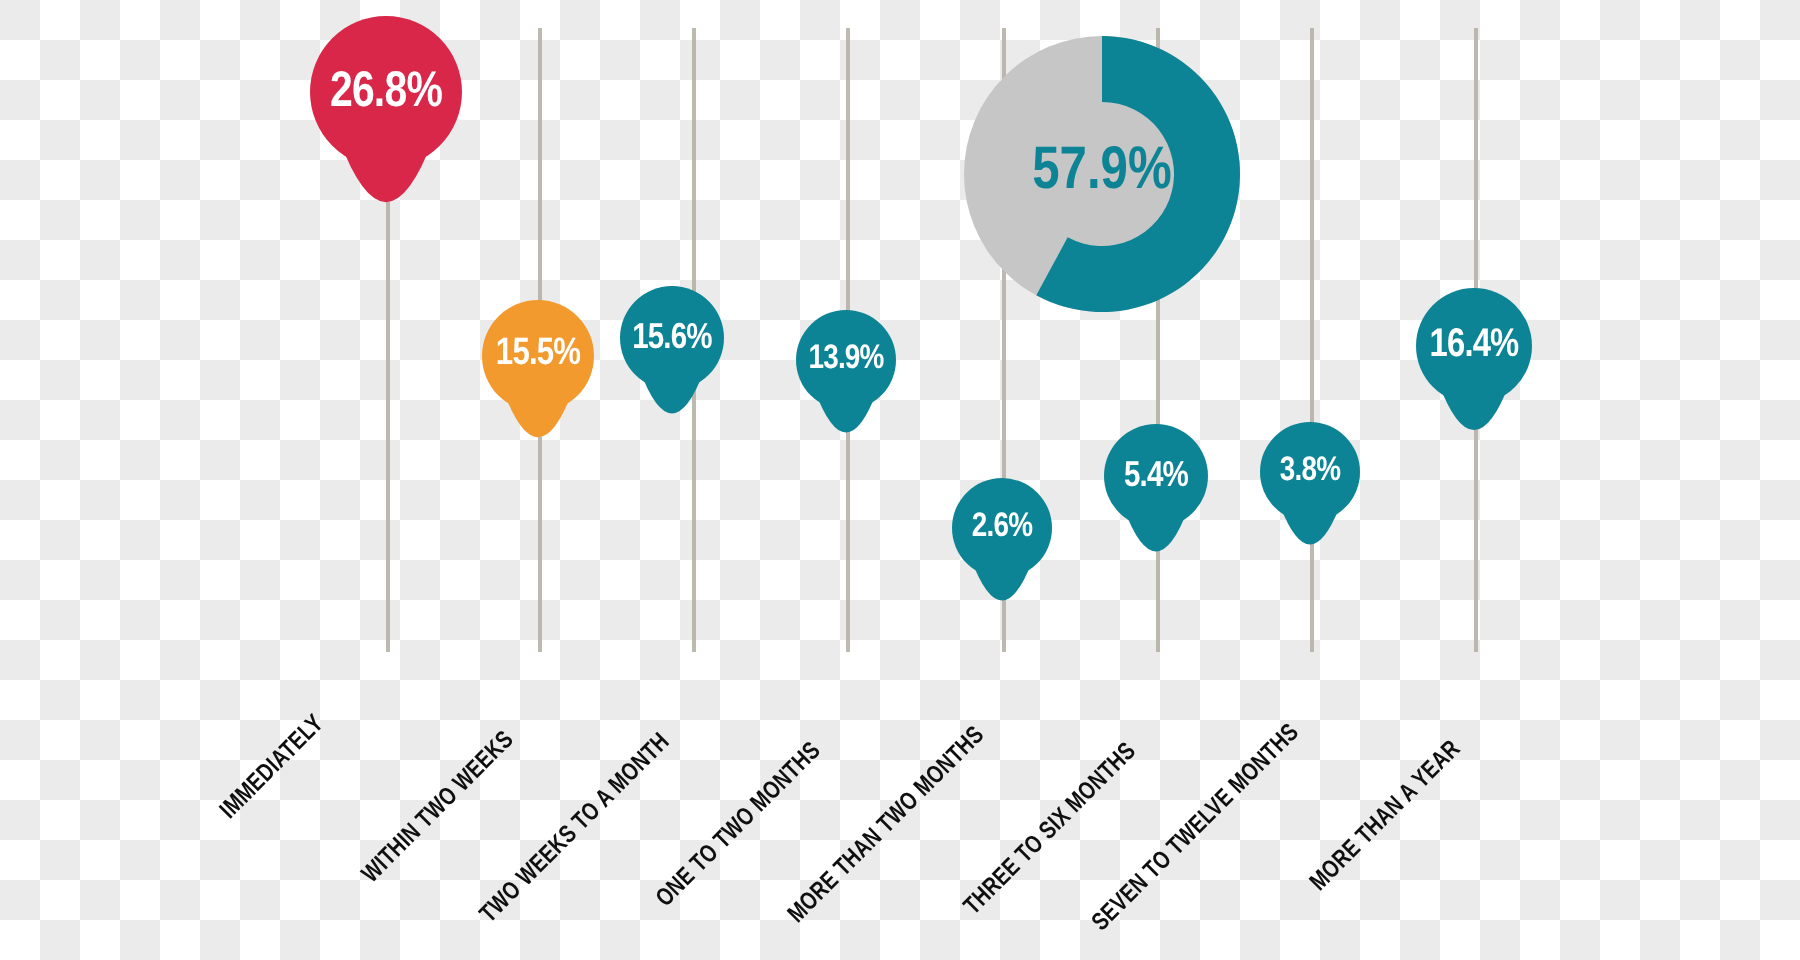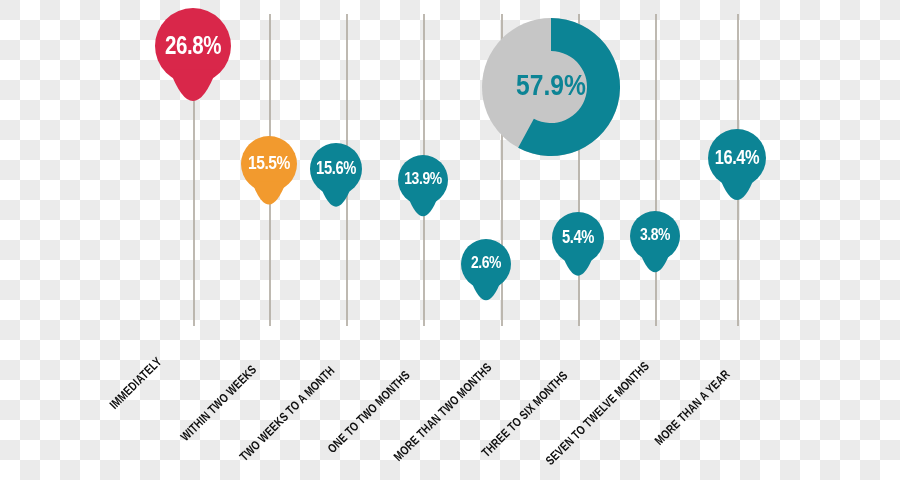--- a/index.html
+++ b/index.html
@@ -85,63 +85,63 @@
       <div class="stem" style="left: 737px; top: 14px; height: 312px;"></div>
     </div>
   <div id="pins-layer">
       <div class="pin" style="left: 193px; top: 8px; width: 76px; height: 124.64px;">
         <svg width="76" height="124.64" viewBox="0 0 76 124.64">
           <circle cx="38" cy="38" r="38" fill="#d9274a"></circle>
           <path d="M 14.440000000000001 61.56 Q 38 124.64 61.56 61.56 Z" fill="#d9274a"></path>
         </svg>
         <div class="pin-value" style="font-size: 25px; top: 22.5px;">26.8%</div>
       </div>
-      <div class="pin" style="left: 269px; top: 136px; width: 56px; height: 91.84px;">
+      <div class="pin" style="left: 269px; top: 150px; width: 56px; height: 91.84px;">
         <svg width="56" height="91.84" viewBox="0 0 56 91.84">
           <circle cx="28" cy="28" r="28" fill="#f29a2e"></circle>
           <path d="M 10.64 45.36 Q 28 91.84 45.36 45.36 Z" fill="#f29a2e"></path>
         </svg>
         <div class="pin-value" style="font-size: 19px; top: 16.22px;">15.5%</div>
       </div>
       <div class="pin" style="left: 336px; top: 143px; width: 52px; height: 85.28px;">
         <svg width="52" height="85.28" viewBox="0 0 52 85.28">
           <circle cx="26" cy="26" r="26" fill="#0c8495"></circle>
           <path d="M 9.879999999999999 42.120000000000005 Q 26 85.28 42.120000000000005 42.120000000000005 Z" fill="#0c8495"></path>
         </svg>
         <div class="pin-value" style="font-size: 18px; top: 14.84px;">15.6%</div>
       </div>
       <div class="pin" style="left: 423px; top: 155px; width: 50px; height: 82px;">
         <svg width="50" height="82" viewBox="0 0 50 82">
           <circle cx="25" cy="25" r="25" fill="#0c8495"></circle>
           <path d="M 9.5 40.5 Q 25 82 40.5 40.5 Z" fill="#0c8495"></path>
         </svg>
         <div class="pin-value" style="font-size: 17px; top: 14.46px;">13.9%</div>
       </div>
-      <div class="pin" style="left: 486px; top: 239px; width: 50px; height: 82px;">
+      <div class="pin" style="left: 501px; top: 239px; width: 50px; height: 82px;">
         <svg width="50" height="82" viewBox="0 0 50 82">
           <circle cx="25" cy="25" r="25" fill="#0c8495"></circle>
           <path d="M 9.5 40.5 Q 25 82 40.5 40.5 Z" fill="#0c8495"></path>
         </svg>
         <div class="pin-value" style="font-size: 17px; top: 14.46px;">2.6%</div>
       </div>
       <div class="pin" style="left: 578px; top: 212px; width: 52px; height: 85.28px;">
         <svg width="52" height="85.28" viewBox="0 0 52 85.28">
           <circle cx="26" cy="26" r="26" fill="#0c8495"></circle>
           <path d="M 9.879999999999999 42.120000000000005 Q 26 85.28 42.120000000000005 42.120000000000005 Z" fill="#0c8495"></path>
         </svg>
         <div class="pin-value" style="font-size: 18px; top: 14.84px;">5.4%</div>
       </div>
       <div class="pin" style="left: 655px; top: 211px; width: 50px; height: 82px;">
         <svg width="50" height="82" viewBox="0 0 50 82">
           <circle cx="25" cy="25" r="25" fill="#0c8495"></circle>
           <path d="M 9.5 40.5 Q 25 82 40.5 40.5 Z" fill="#0c8495"></path>
         </svg>
         <div class="pin-value" style="font-size: 17px; top: 14.46px;">3.8%</div>
       </div>
-      <div class="pin" style="left: 737px; top: 129px; width: 58px; height: 95.12px;">
+      <div class="pin" style="left: 737px; top: 144px; width: 58px; height: 95.12px;">
         <svg width="58" height="95.12" viewBox="0 0 58 95.12">
           <circle cx="29" cy="29" r="29" fill="#0c8495"></circle>
           <path d="M 11.02 46.980000000000004 Q 29 95.12 46.980000000000004 46.980000000000004 Z" fill="#0c8495"></path>
         </svg>
         <div class="pin-value" style="font-size: 20px; top: 16.6px;">16.4%</div>
       </div>
     </div>
   <div id="donut-layer">
       <div class="donut" style="left: 551px; top: 18px; width: 138px; height: 138px;">
         <svg width="138" height="138" viewBox="0 0 138 138">

